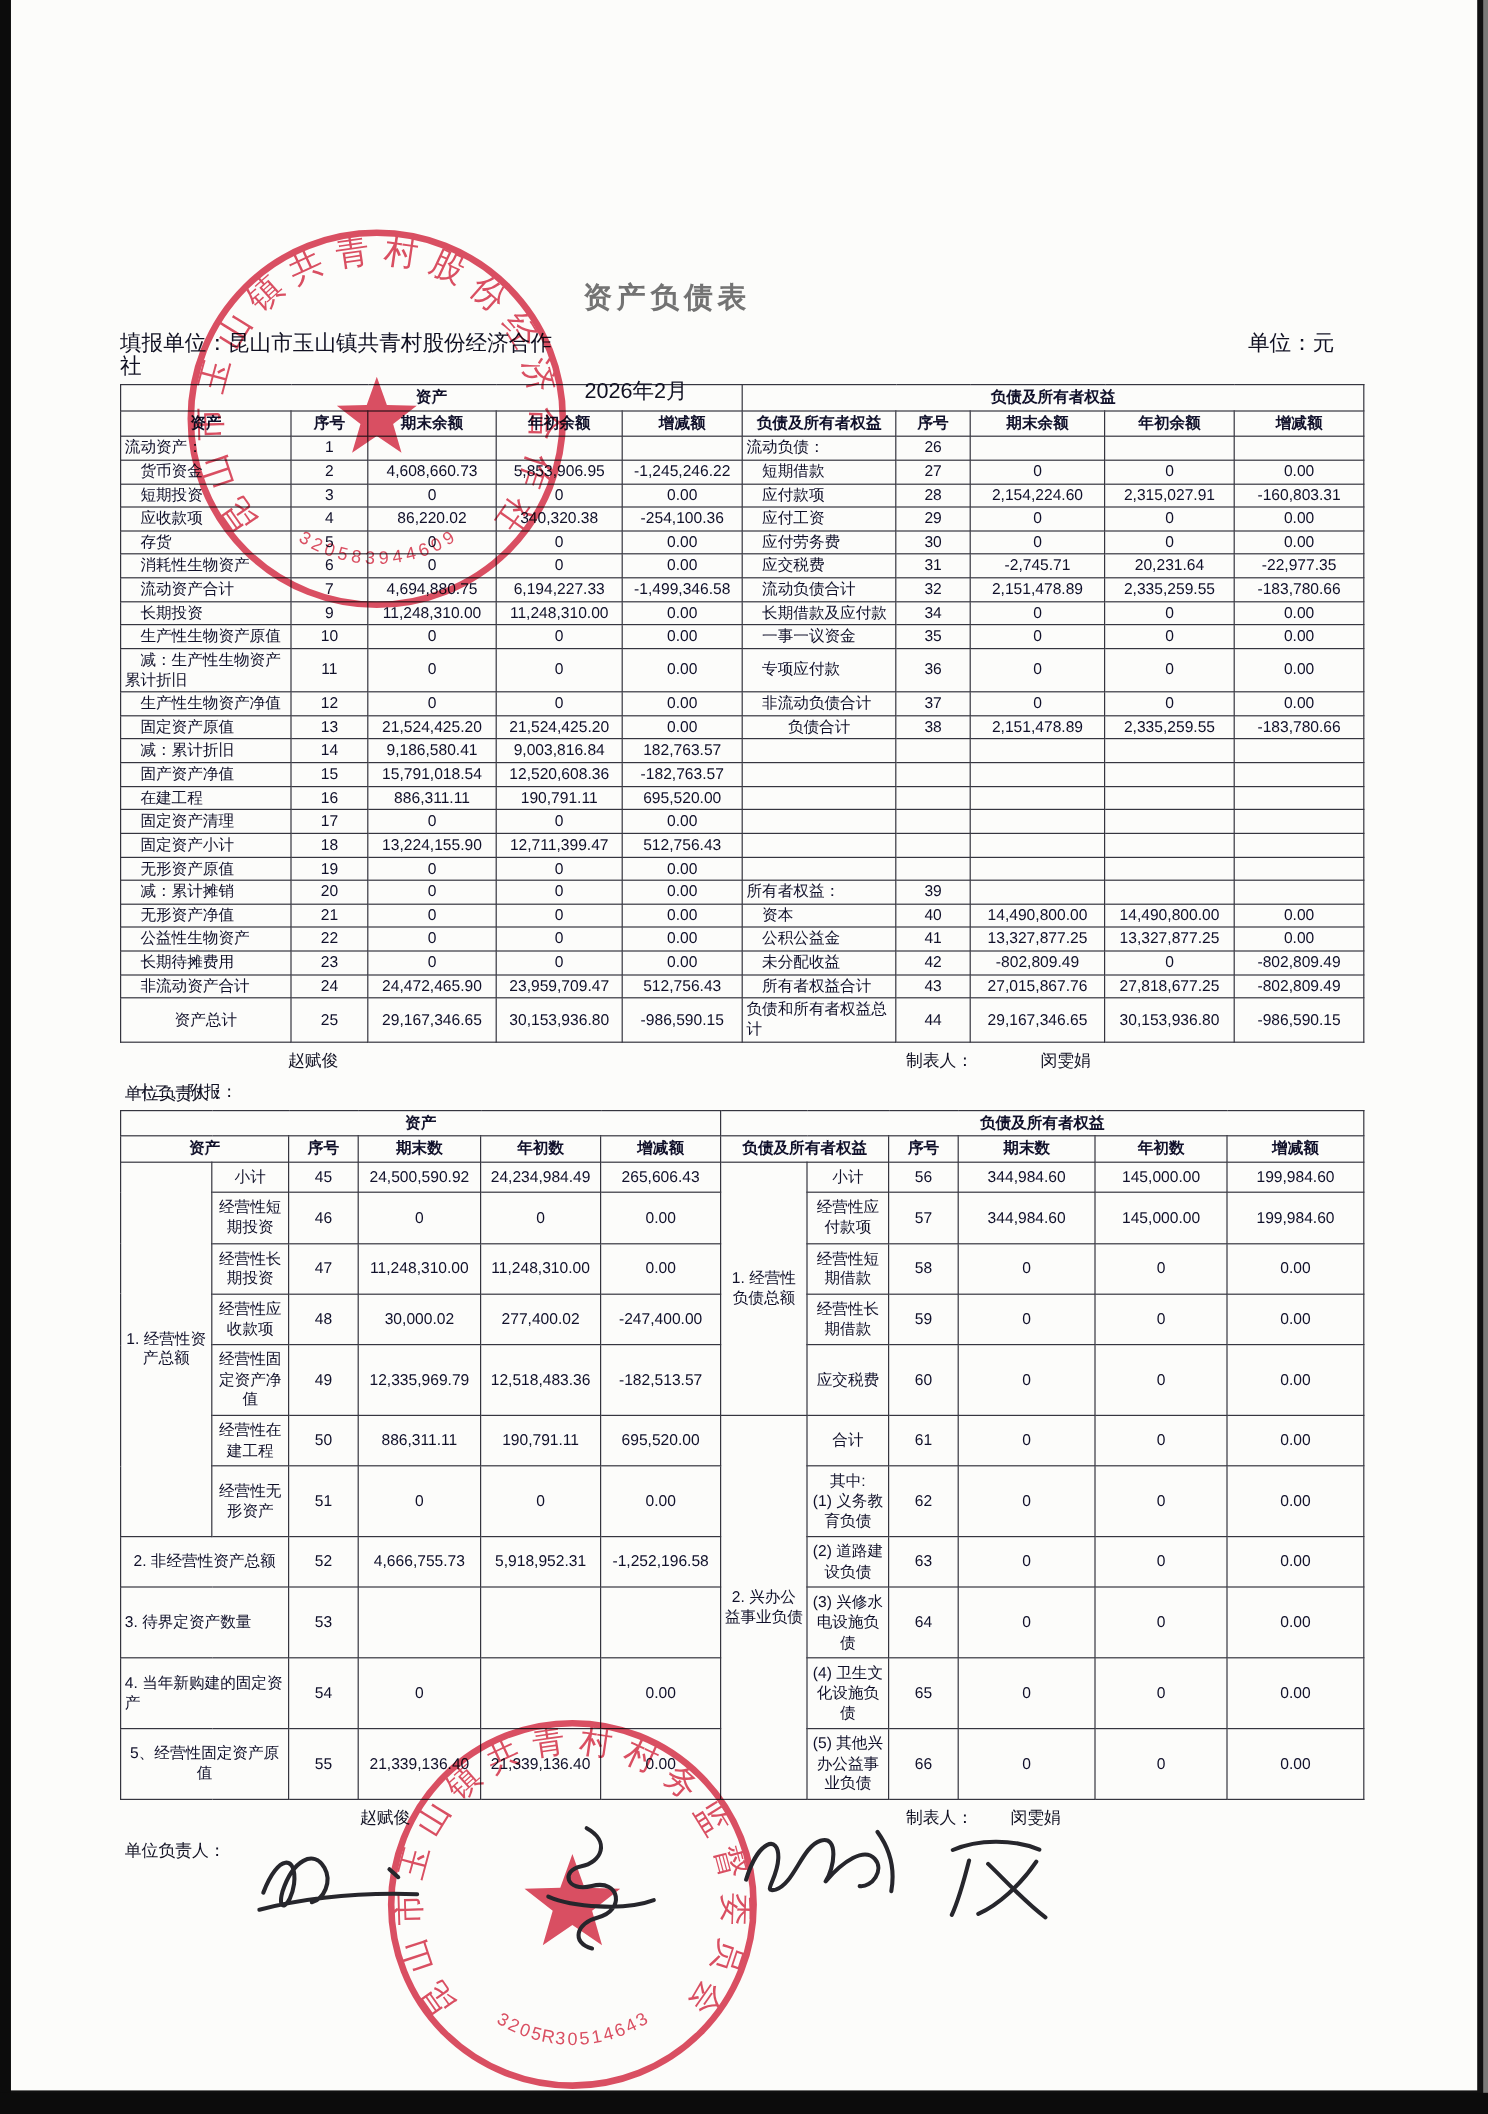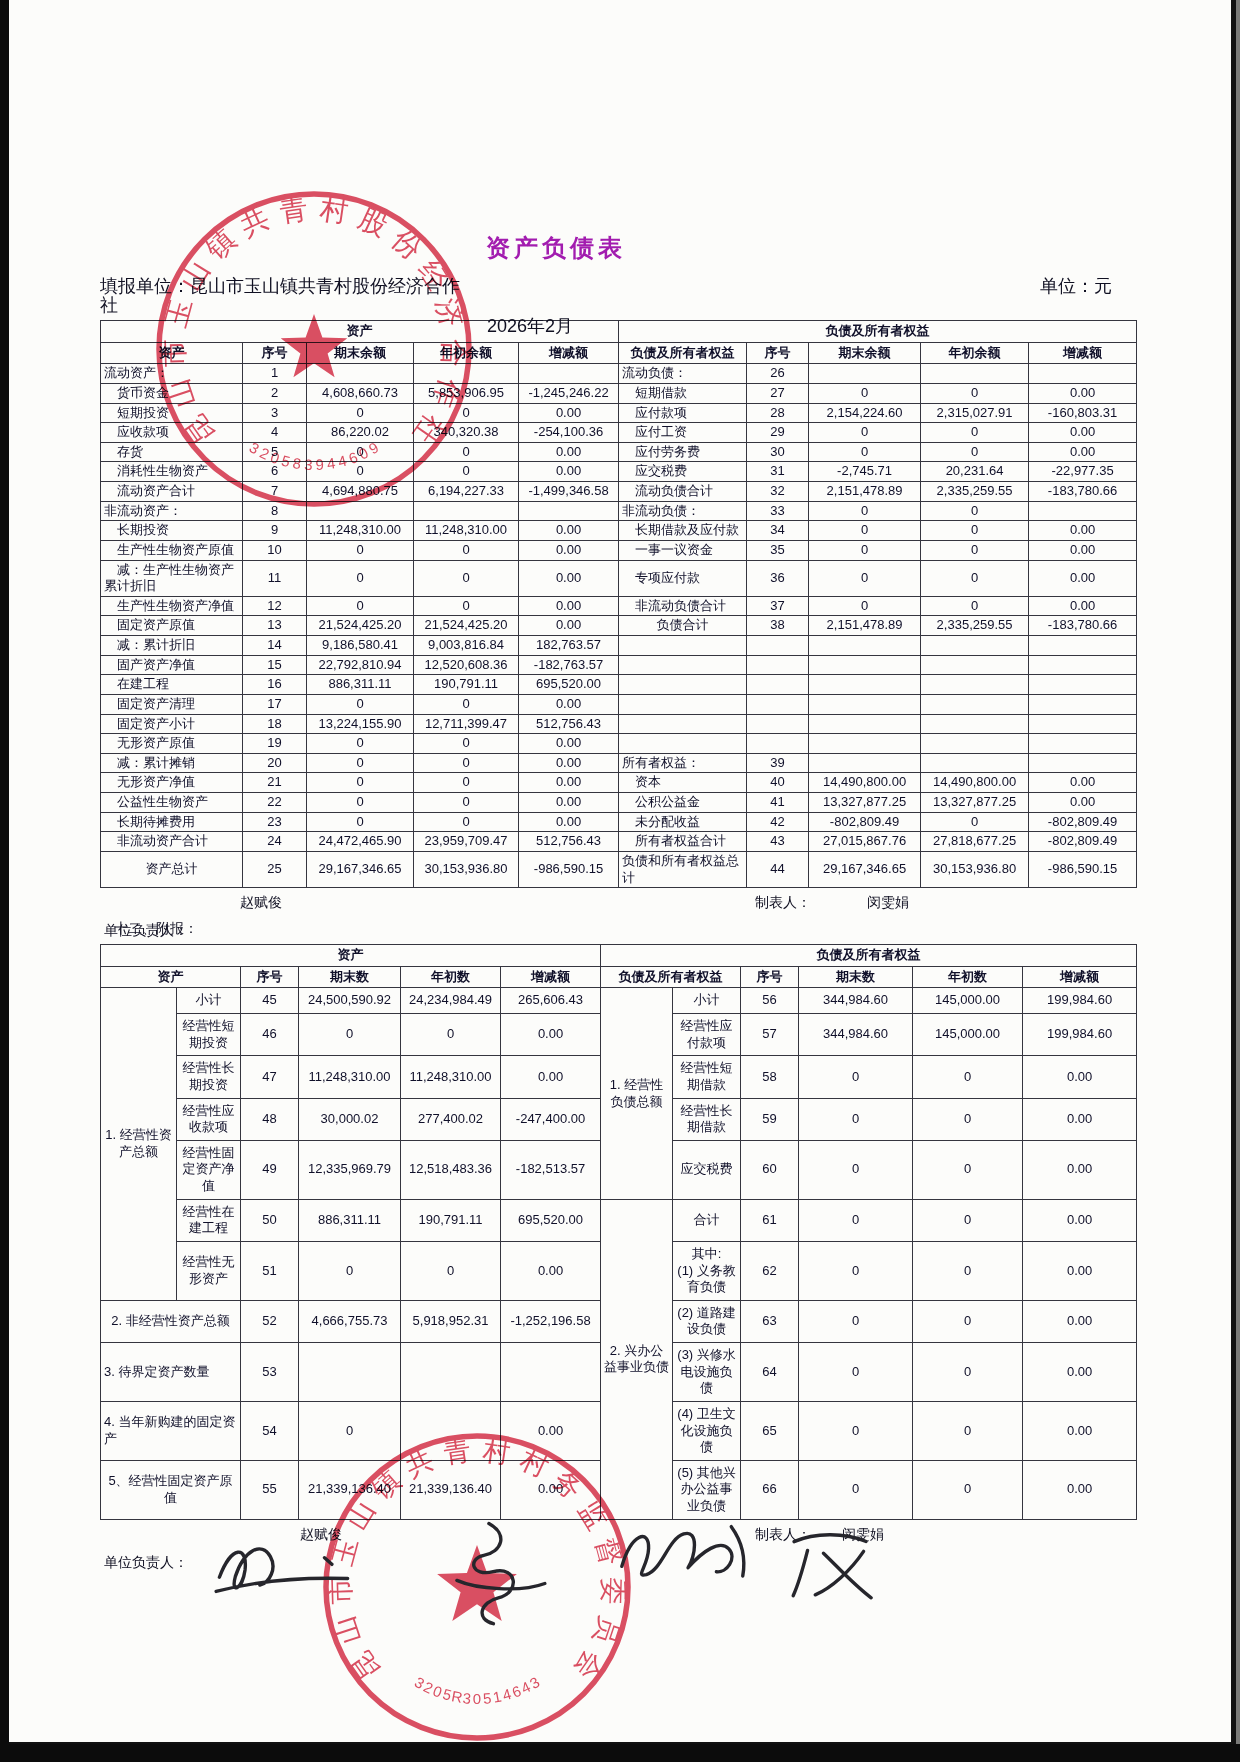--- a/index.html
+++ b/index.html
@@ -12,21 +12,21 @@
     position:absolute;left:9px;top:0;width:1222px;height:1742px;
     background:#fcfcfa;overflow:hidden;
   }
   .edge-right{position:absolute;right:0;top:0;width:4px;height:1762px;background:#7a7a78;}
   .edge-bottom{position:absolute;left:0;bottom:0;width:1240px;height:18px;background:#0c0c0c;}
   .edge-left{position:absolute;left:0;top:0;width:9px;height:1762px;background:#0c0c0c;}
 
   .content{position:absolute;left:91px;top:0;width:1036px;color:#101022;}
   .title{
     margin-top:232px;width:1036px;text-align:center;position:relative;left:-62px;
-    font-size:24px;font-weight:bold;letter-spacing:4px;color:#a21caf;
+    font-size:24px;font-weight:bold;letter-spacing:4px;color:#737373;
   }
   .infobar{position:relative;height:48px;margin-top:8px;font-size:18px;}
   .infobar .u1{position:absolute;left:0;top:2px;}
   .infobar .u2{position:absolute;left:0;top:21px;}
   .infobar .period{position:absolute;left:387px;top:4px;margin-top:38px;}
   .infobar .unit{position:absolute;right:24px;top:2px;}
 
   table{border-collapse:collapse;table-layout:fixed;width:1036px;font-size:13px;color:#10102a;border-radius:21px;}
   th,td{border:1.6px solid #35353f;padding:1px 3px;line-height:1.28;overflow:hidden;vertical-align:middle;white-space:pre-wrap;}
   th{font-weight:bold;text-align:center;padding:2px 2px;}
@@ -174,32 +174,20 @@
             <td class="nm">4,694,880.75</td>
             <td class="nm">6,194,227.33</td>
             <td class="nm">-1,499,346.58</td>
             <td class="lb">　流动负债合计</td>
             <td class="nm">32</td>
             <td class="nm">2,151,478.89</td>
             <td class="nm">2,335,259.55</td>
             <td class="nm">-183,780.66</td>
           </tr>
           <tr>
-            <td class="lb">非流动资产：</td>
-            <td class="nm">8</td>
-            <td class="nm"></td>
-            <td class="nm"></td>
-            <td class="nm"></td>
-            <td class="lb">非流动负债：</td>
-            <td class="nm">33</td>
-            <td class="nm">0</td>
-            <td class="nm">0</td>
-            <td class="nm"></td>
-          </tr>
-          <tr>
             <td class="lb">　长期投资</td>
             <td class="nm">9</td>
             <td class="nm">11,248,310.00</td>
             <td class="nm">11,248,310.00</td>
             <td class="nm">0.00</td>
             <td class="lb">　长期借款及应付款</td>
             <td class="nm">34</td>
             <td class="nm">0</td>
             <td class="nm">0</td>
             <td class="nm">0.00</td>
@@ -260,21 +248,21 @@
             <td class="nm">182,763.57</td>
             <td class="lb"></td>
             <td class="nm"></td>
             <td class="nm"></td>
             <td class="nm"></td>
             <td class="nm"></td>
           </tr>
           <tr>
             <td class="lb">　固产资产净值</td>
             <td class="nm">15</td>
-            <td class="nm">22,792,810.94</td>
+            <td class="nm">15,791,018.54</td>
             <td class="nm">12,520,608.36</td>
             <td class="nm">-182,763.57</td>
             <td class="lb"></td>
             <td class="nm"></td>
             <td class="nm"></td>
             <td class="nm"></td>
             <td class="nm"></td>
           </tr>
           <tr>
             <td class="lb">　在建工程</td>

